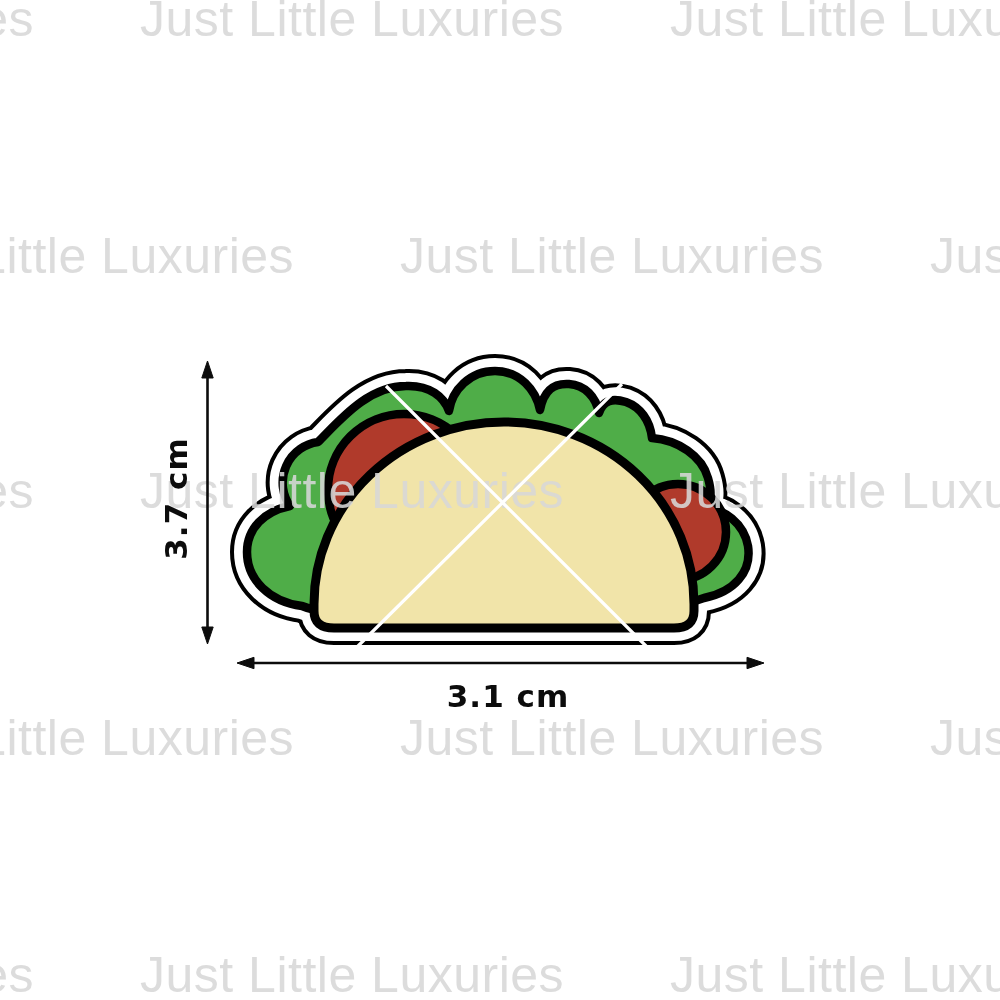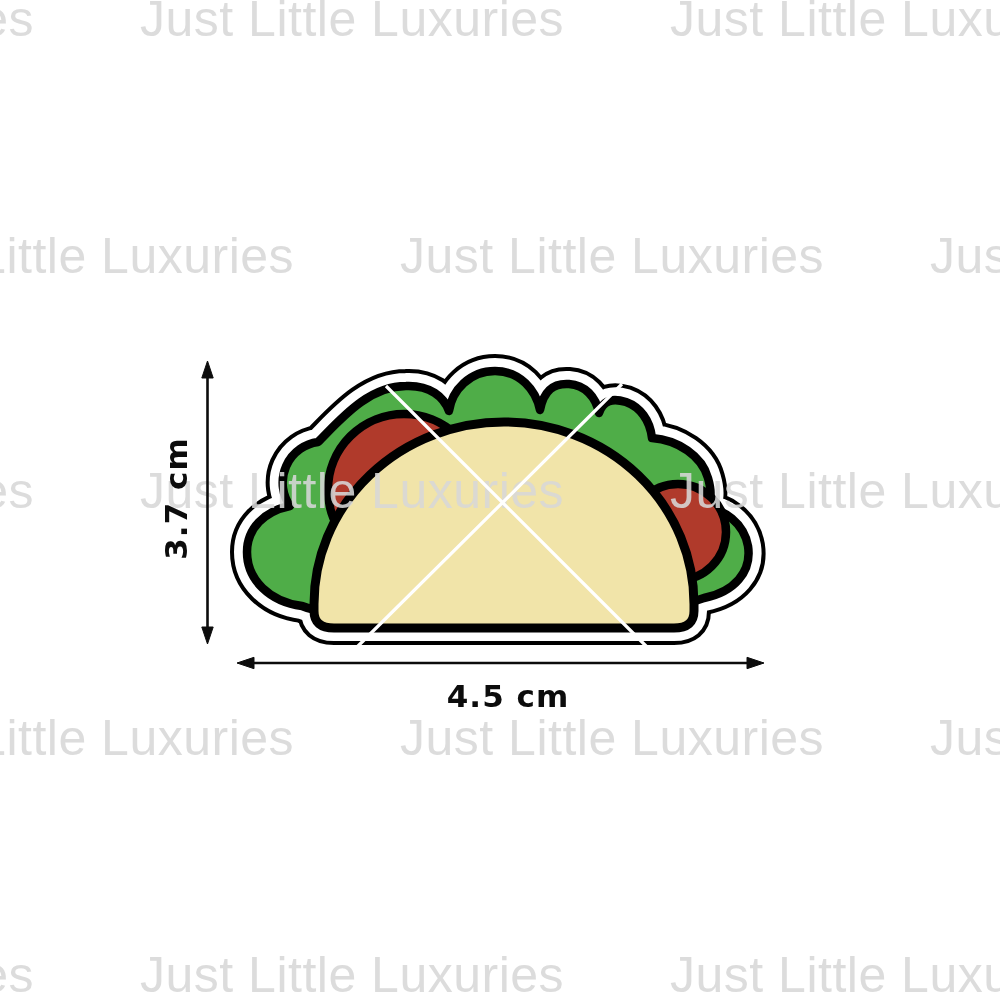--- a/index.html
+++ b/index.html
@@ -93,13 +93,13 @@
   </g>
 
   <g stroke="#0c0c0c" fill="#0c0c0c">
     <line x1="250" y1="663" x2="751" y2="663" stroke-width="2.6"></line>
     <polygon points="237,663 254,657.3 254,668.7"></polygon>
     <polygon points="764,663 747,657.3 747,668.7"></polygon>
   </g>
 </svg>
 
 <div id="height-label" class="dim-label">3.7 cm</div>
-<div id="width-label" class="dim-label">4.5 cm</div>
+<div id="width-label" class="dim-label">3.1 cm</div>
 
 </body></html>

